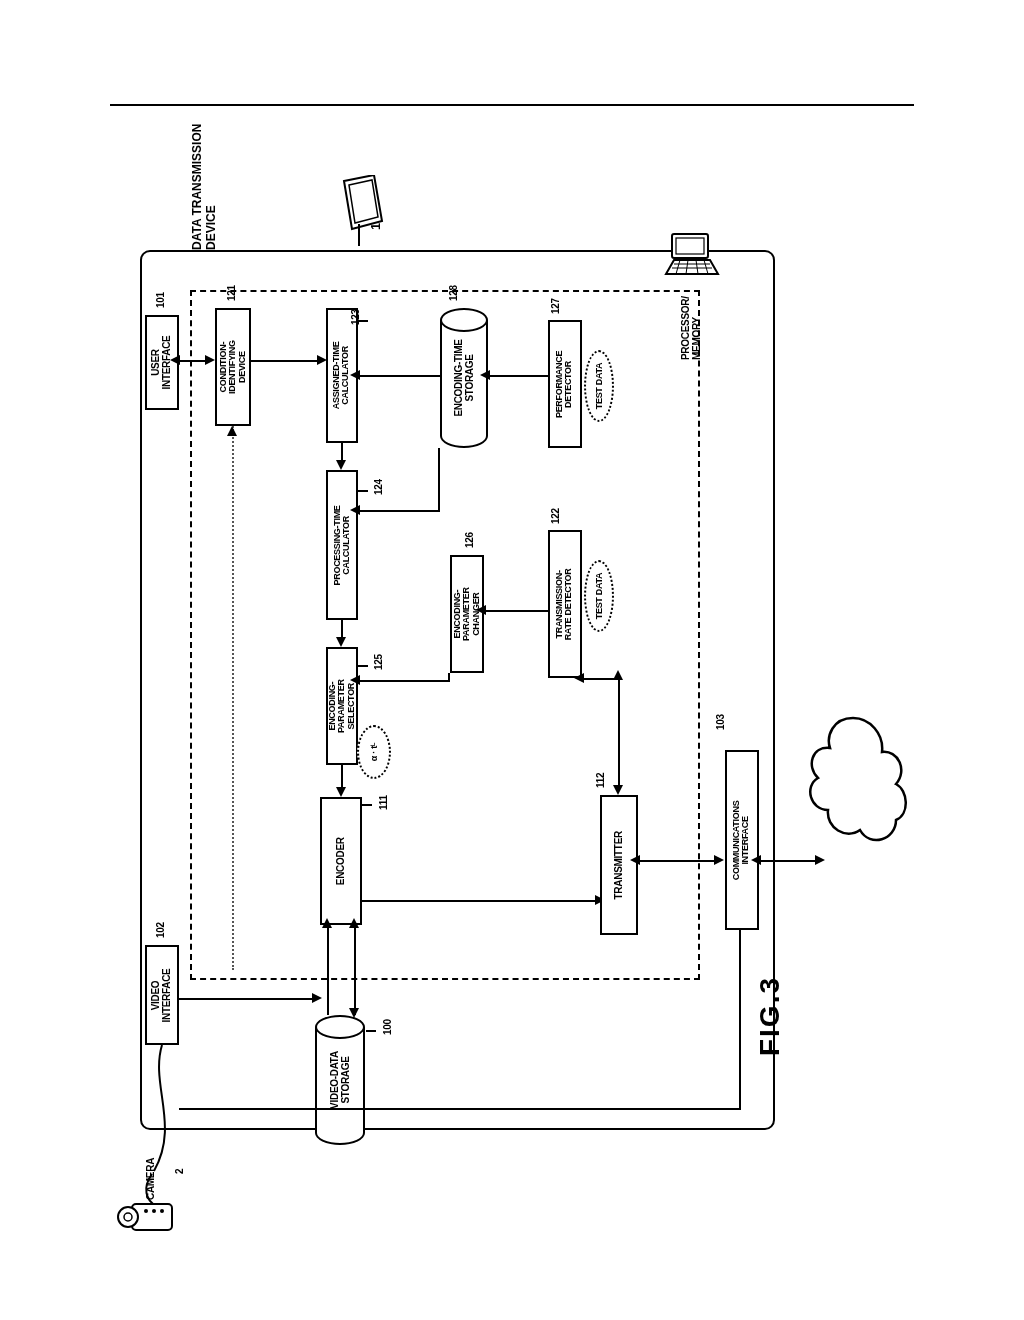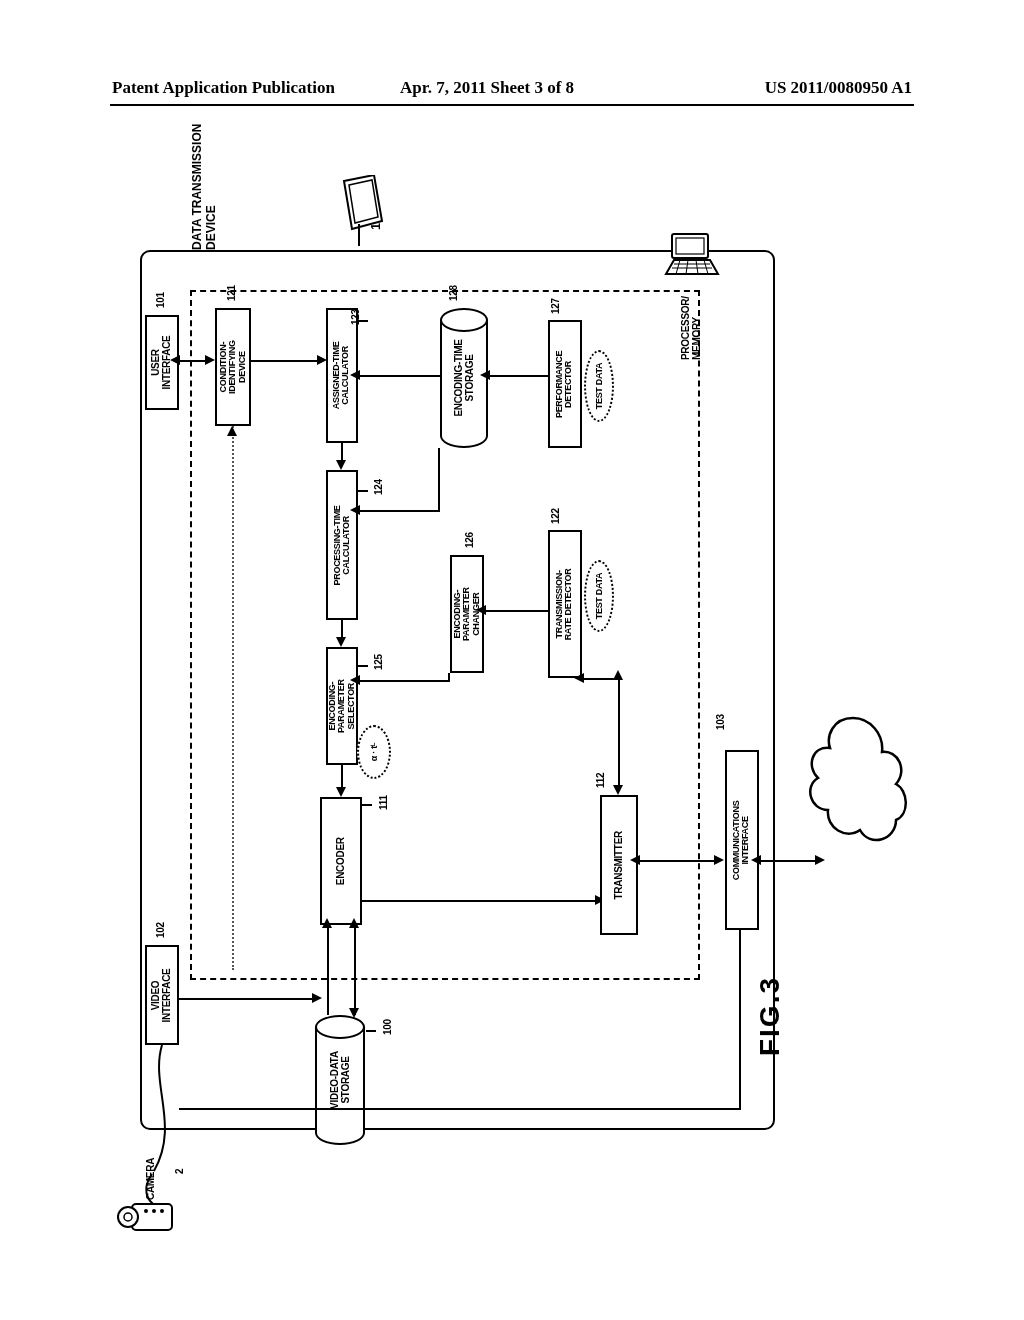--- a/index.html
+++ b/index.html
@@ -56,25 +56,20 @@
 
   
   .tablet { position:absolute; }
 
 </style>
 </head>
 <body>
 
 <div class="page">
 
-  <div class="header">
-    <div class="header-text" style="left:112px; top:0;">Patent Application Publication</div>
-    <div class="header-text" style="left:400px; top:0;">Apr. 7, 2011  Sheet 3 of 8</div>
-    <div class="header-text" style="right:112px; top:0;">US 2011/0080950 A1</div>
-  </div>
   <div class="hr"></div>
 
   <div class="figure-area">
 
     <div class="fig-id" style="left:620px; top:840px; transform:rotate(-90deg);">FIG.3</div>
 
     <div class="tablet" style="left:230px; top:15px;">
       <svg width="46" height="60" viewBox="0 0 46 60">
         <polygon points="4,6 34,0 42,46 12,54" fill="#fff" stroke="#000" stroke-width="2"></polygon>
         <polygon points="9,10 32,5 38,42 15,48" fill="#fff" stroke="#000" stroke-width="1.5"></polygon>

